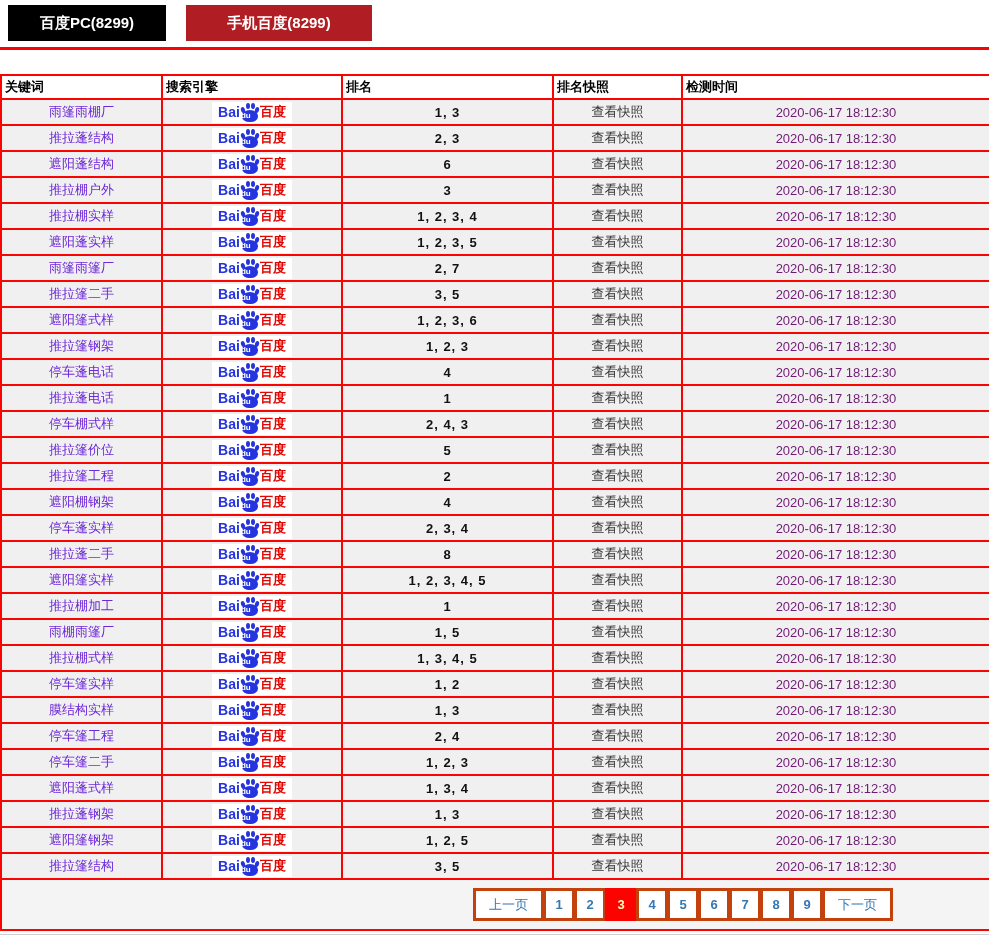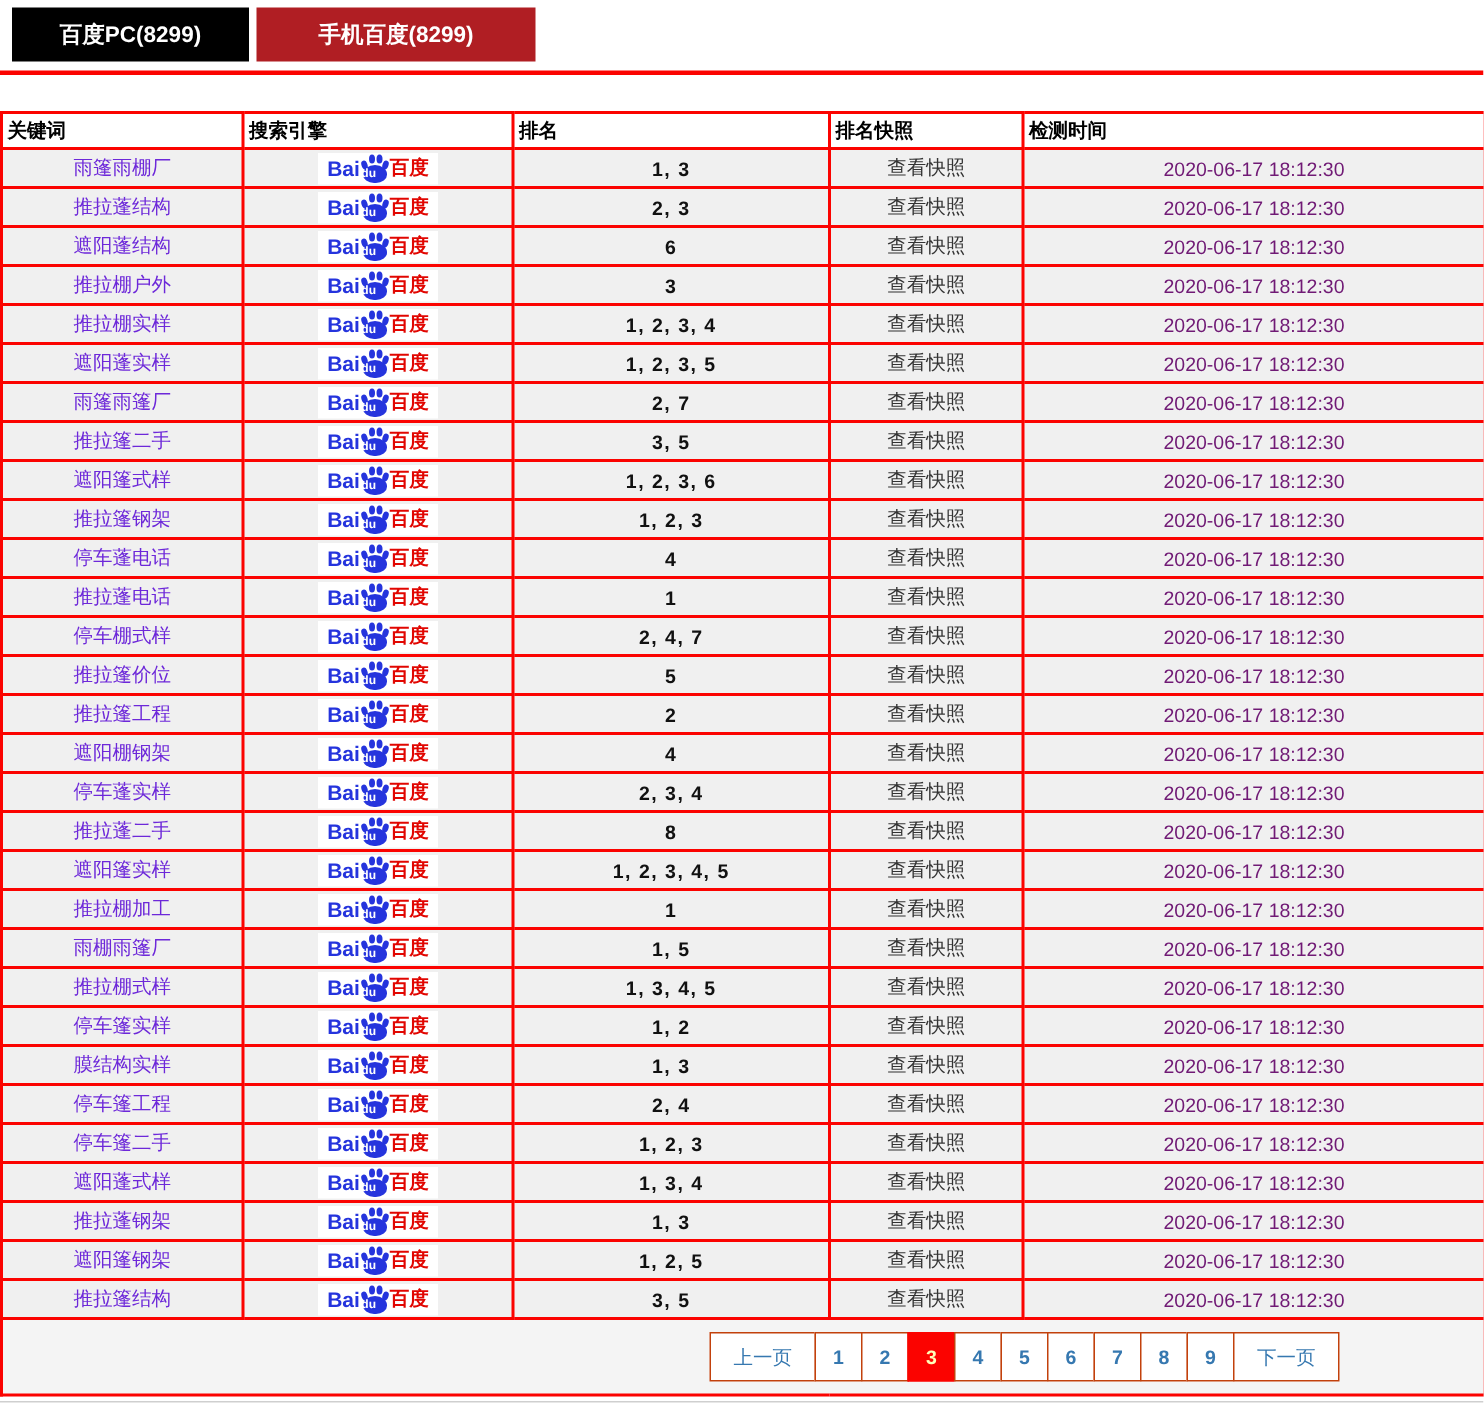--- a/index.html
+++ b/index.html
@@ -1,20 +1,20 @@
 <!DOCTYPE html>
 <html><head>
 <meta charset="utf-8">
 <style>
   * { box-sizing: border-box; margin: 0; padding: 0; }
   html, body { width: 989px; background: #fff; font-family: "Liberation Sans", "DejaVu Sans", sans-serif; }
   body { position: relative; height: 935px; overflow: hidden; }
 
   
-  .tab-bar { display: flex; gap: 5px; padding: 5px 0 0 8px; }
+  .tab-bar { display: flex; gap: 20px; padding: 5px 0 0 8px; }
   .tab { height: 36px; display: flex; align-items: center; justify-content: center;
          color: #fff; font-weight: bold; font-size: 15px; cursor: pointer; }
   .tab-pc { width: 158px; background: #000000; }
   .tab-mobile { width: 186px; background: #b01e23; }
   .red-rule { height: 3px; background: #fb0300; margin-top: 6px; }
 
   
   table.rank-table { width: 989px; border-collapse: collapse; margin-top: 24px; font-size: 13px; table-layout: fixed; }
   .rank-table th, .rank-table td { border: 2px solid #fb0300; }
   .rank-table th { background: #ffffff; text-align: left; font-weight: bold; color: #000;
@@ -43,21 +43,21 @@
   .paw .t4 { width: 4px; height: 6px; left: 14px; top: 4px; transform: rotate(20deg); }
   .paw .pad { position: absolute; left: 1px; top: 7px; width: 16px; height: 12px;
               background: #2534dd; border-radius: 50% 50% 46% 46%; }
   .paw .du { position: absolute; left: 0; top: 8px; width: 18px; text-align: left;
              color: #fff; font-size: 8px; font-weight: bold; line-height: 10px; }
   .logo-cn { color: #e10601; font-weight: bold; font-size: 13px; }
 
   
   td.pager-cell { background: #f4f4f4; height: 50px; padding: 8px 0; }
   .pager { display: flex; justify-content: flex-end; padding-right: 96px; }
-  .page-btn { min-width: 32px; height: 33px; background: #fff; border: 1px solid #c2410c;
+  .page-btn { min-width: 32px; height: 33px; background: #fff; border: 3px solid #c2410c;
               margin-left: -1px; display: flex; align-items: center; justify-content: center;
               color: #3678b0; font-size: 13px; cursor: pointer; text-decoration: none; }
   .page-btn.num { font-weight: bold; }
   .page-btn.wide { width: 71px; }
   .page-btn.active { background: #fb0300; border-color: #fb0300; color: #ffffb8; }
 
   .bottom-rule { height: 2px; background: #cfcfcf; margin-top: 3px; }
 </style>
 </head>
 <body>
@@ -359,21 +359,21 @@
           <i class="toe t1"></i>
           <i class="toe t2"></i>
           <i class="toe t3"></i>
           <i class="toe t4"></i>
           <span class="pad"></span>
           <span class="du">du</span>
         </span>
         <span class="logo-cn">百度</span>
       </span>
     </td>
-    <td class="rank">2, 4, 7</td>
+    <td class="rank">2, 4, 3</td>
     <td class="snap">
       <a class="snap-link">查看快照</a>
     </td>
     <td class="time">2020-06-17 18:12:30</td>
   </tr>
       <tr>
     <td class="kw">推拉篷价位</td>
     <td class="eng">
       <span class="baidu-logo">
         <span class="logo-bai">Bai</span>

